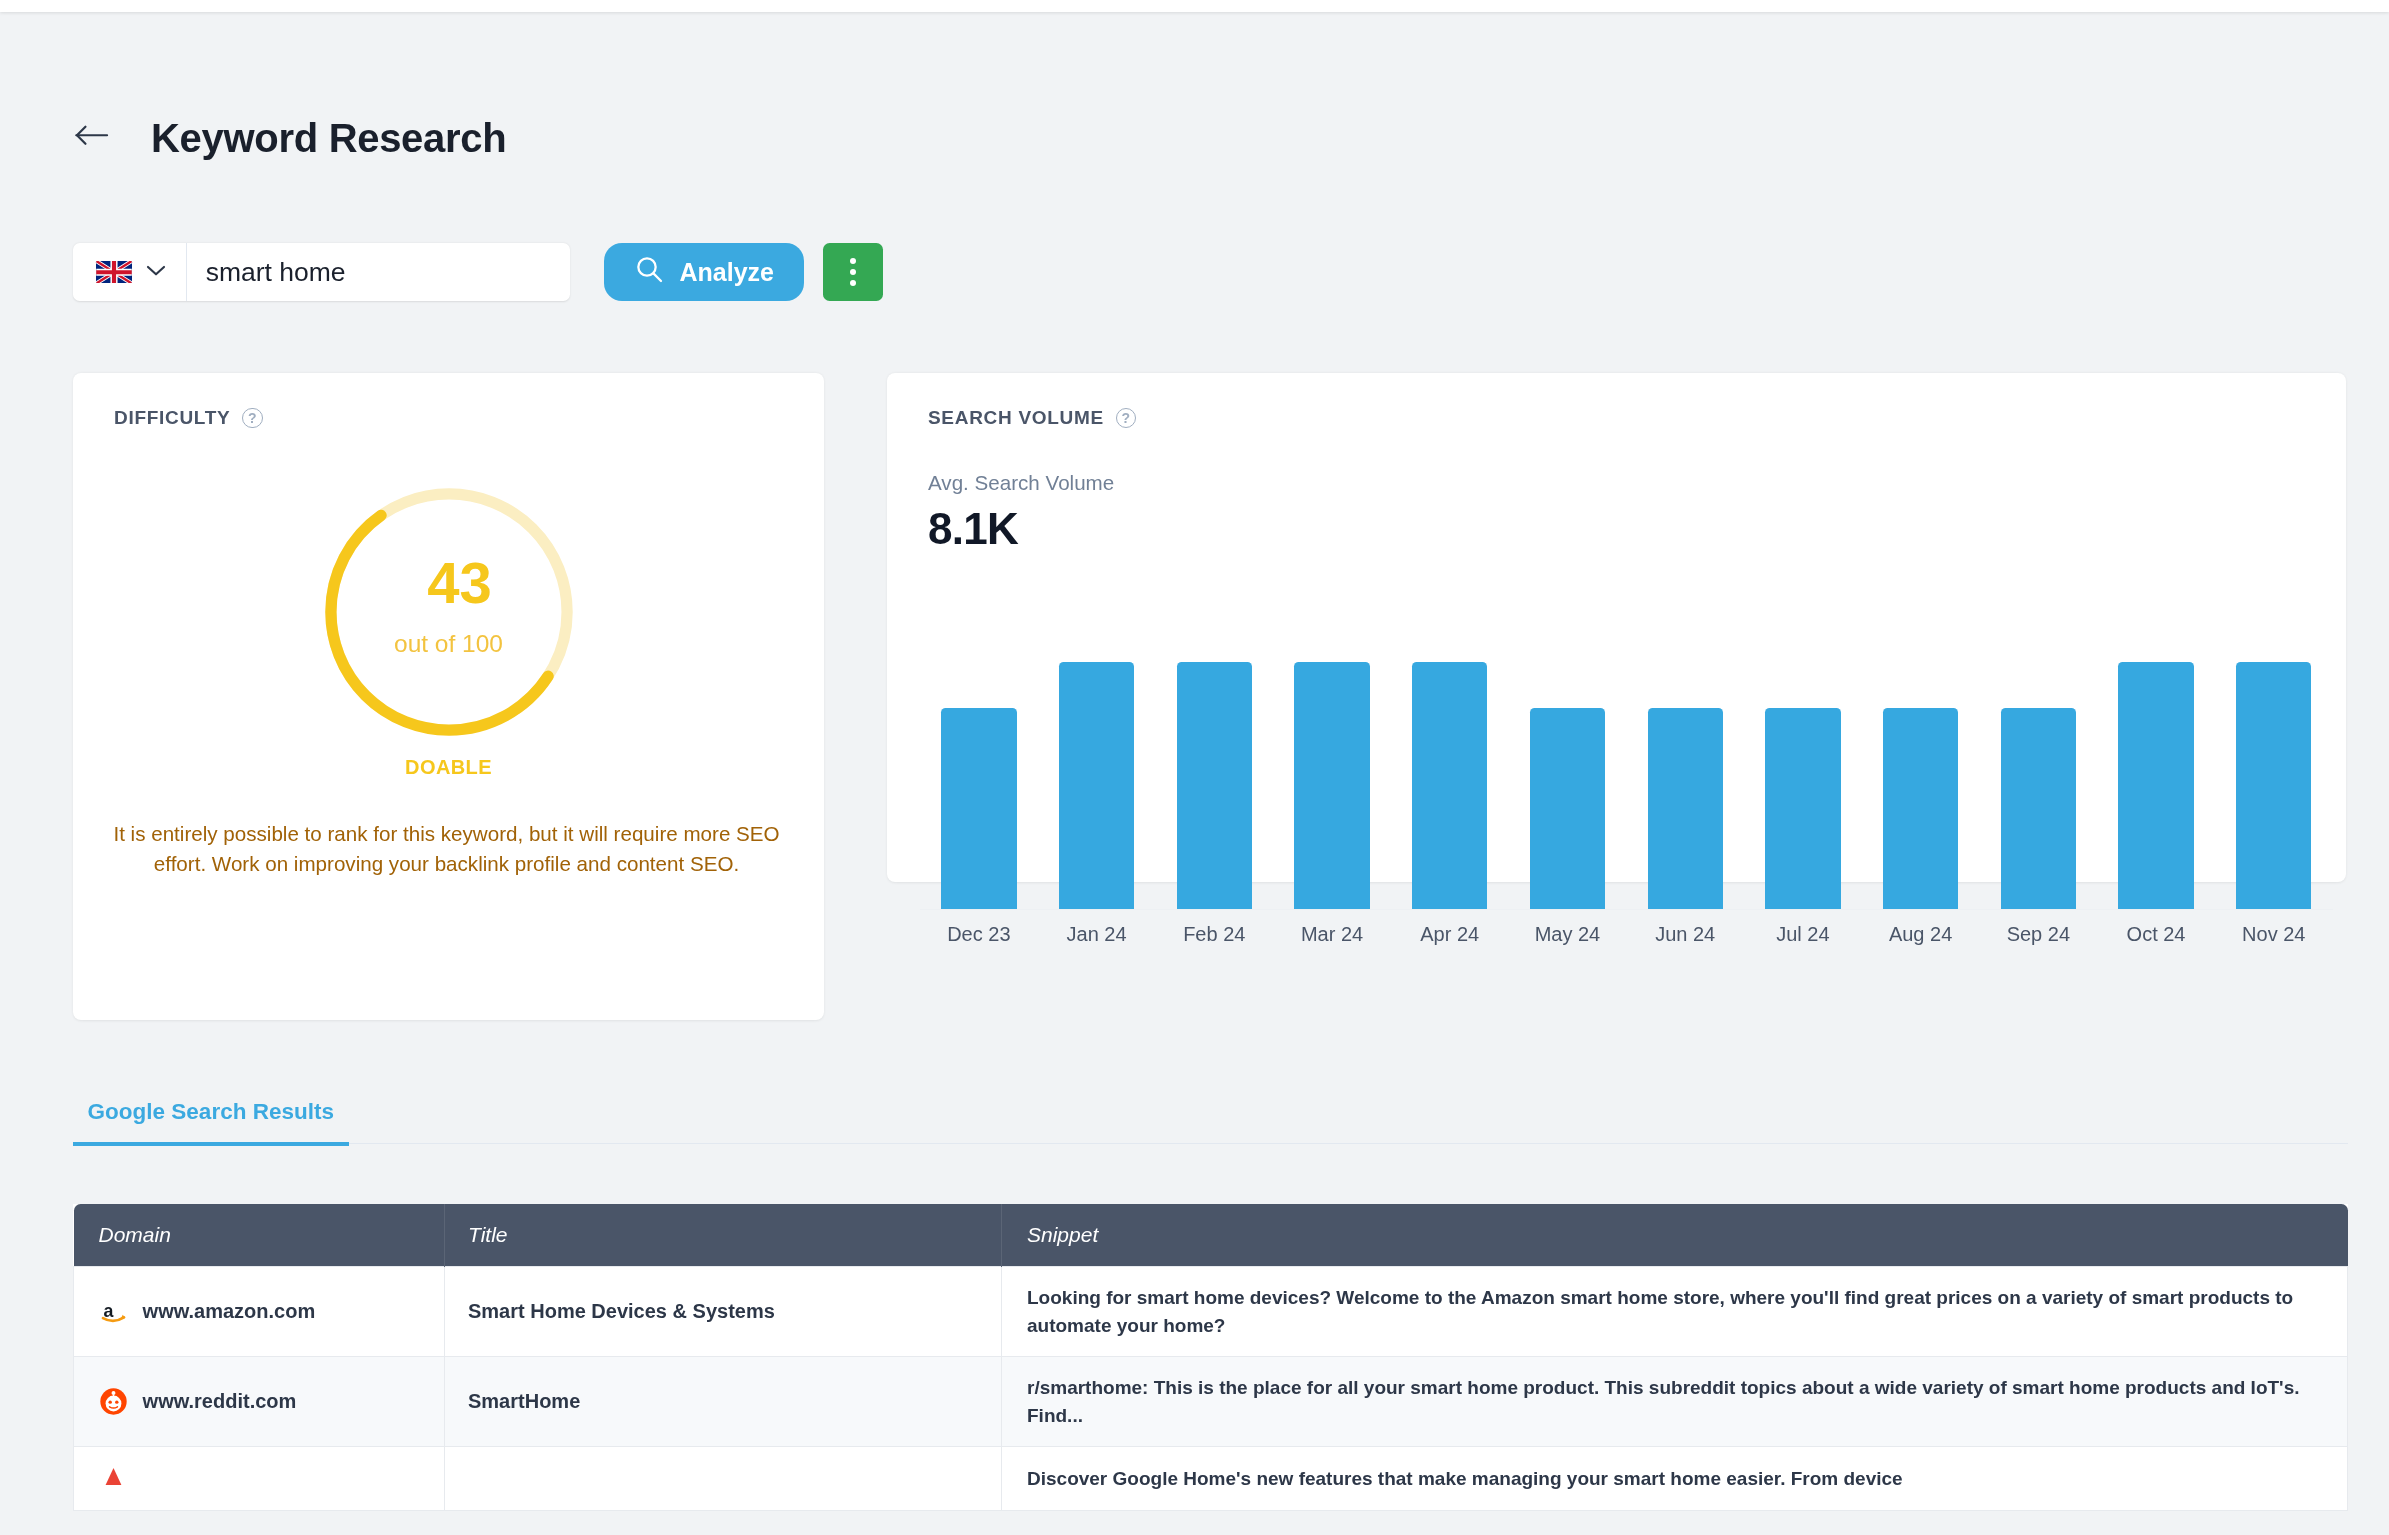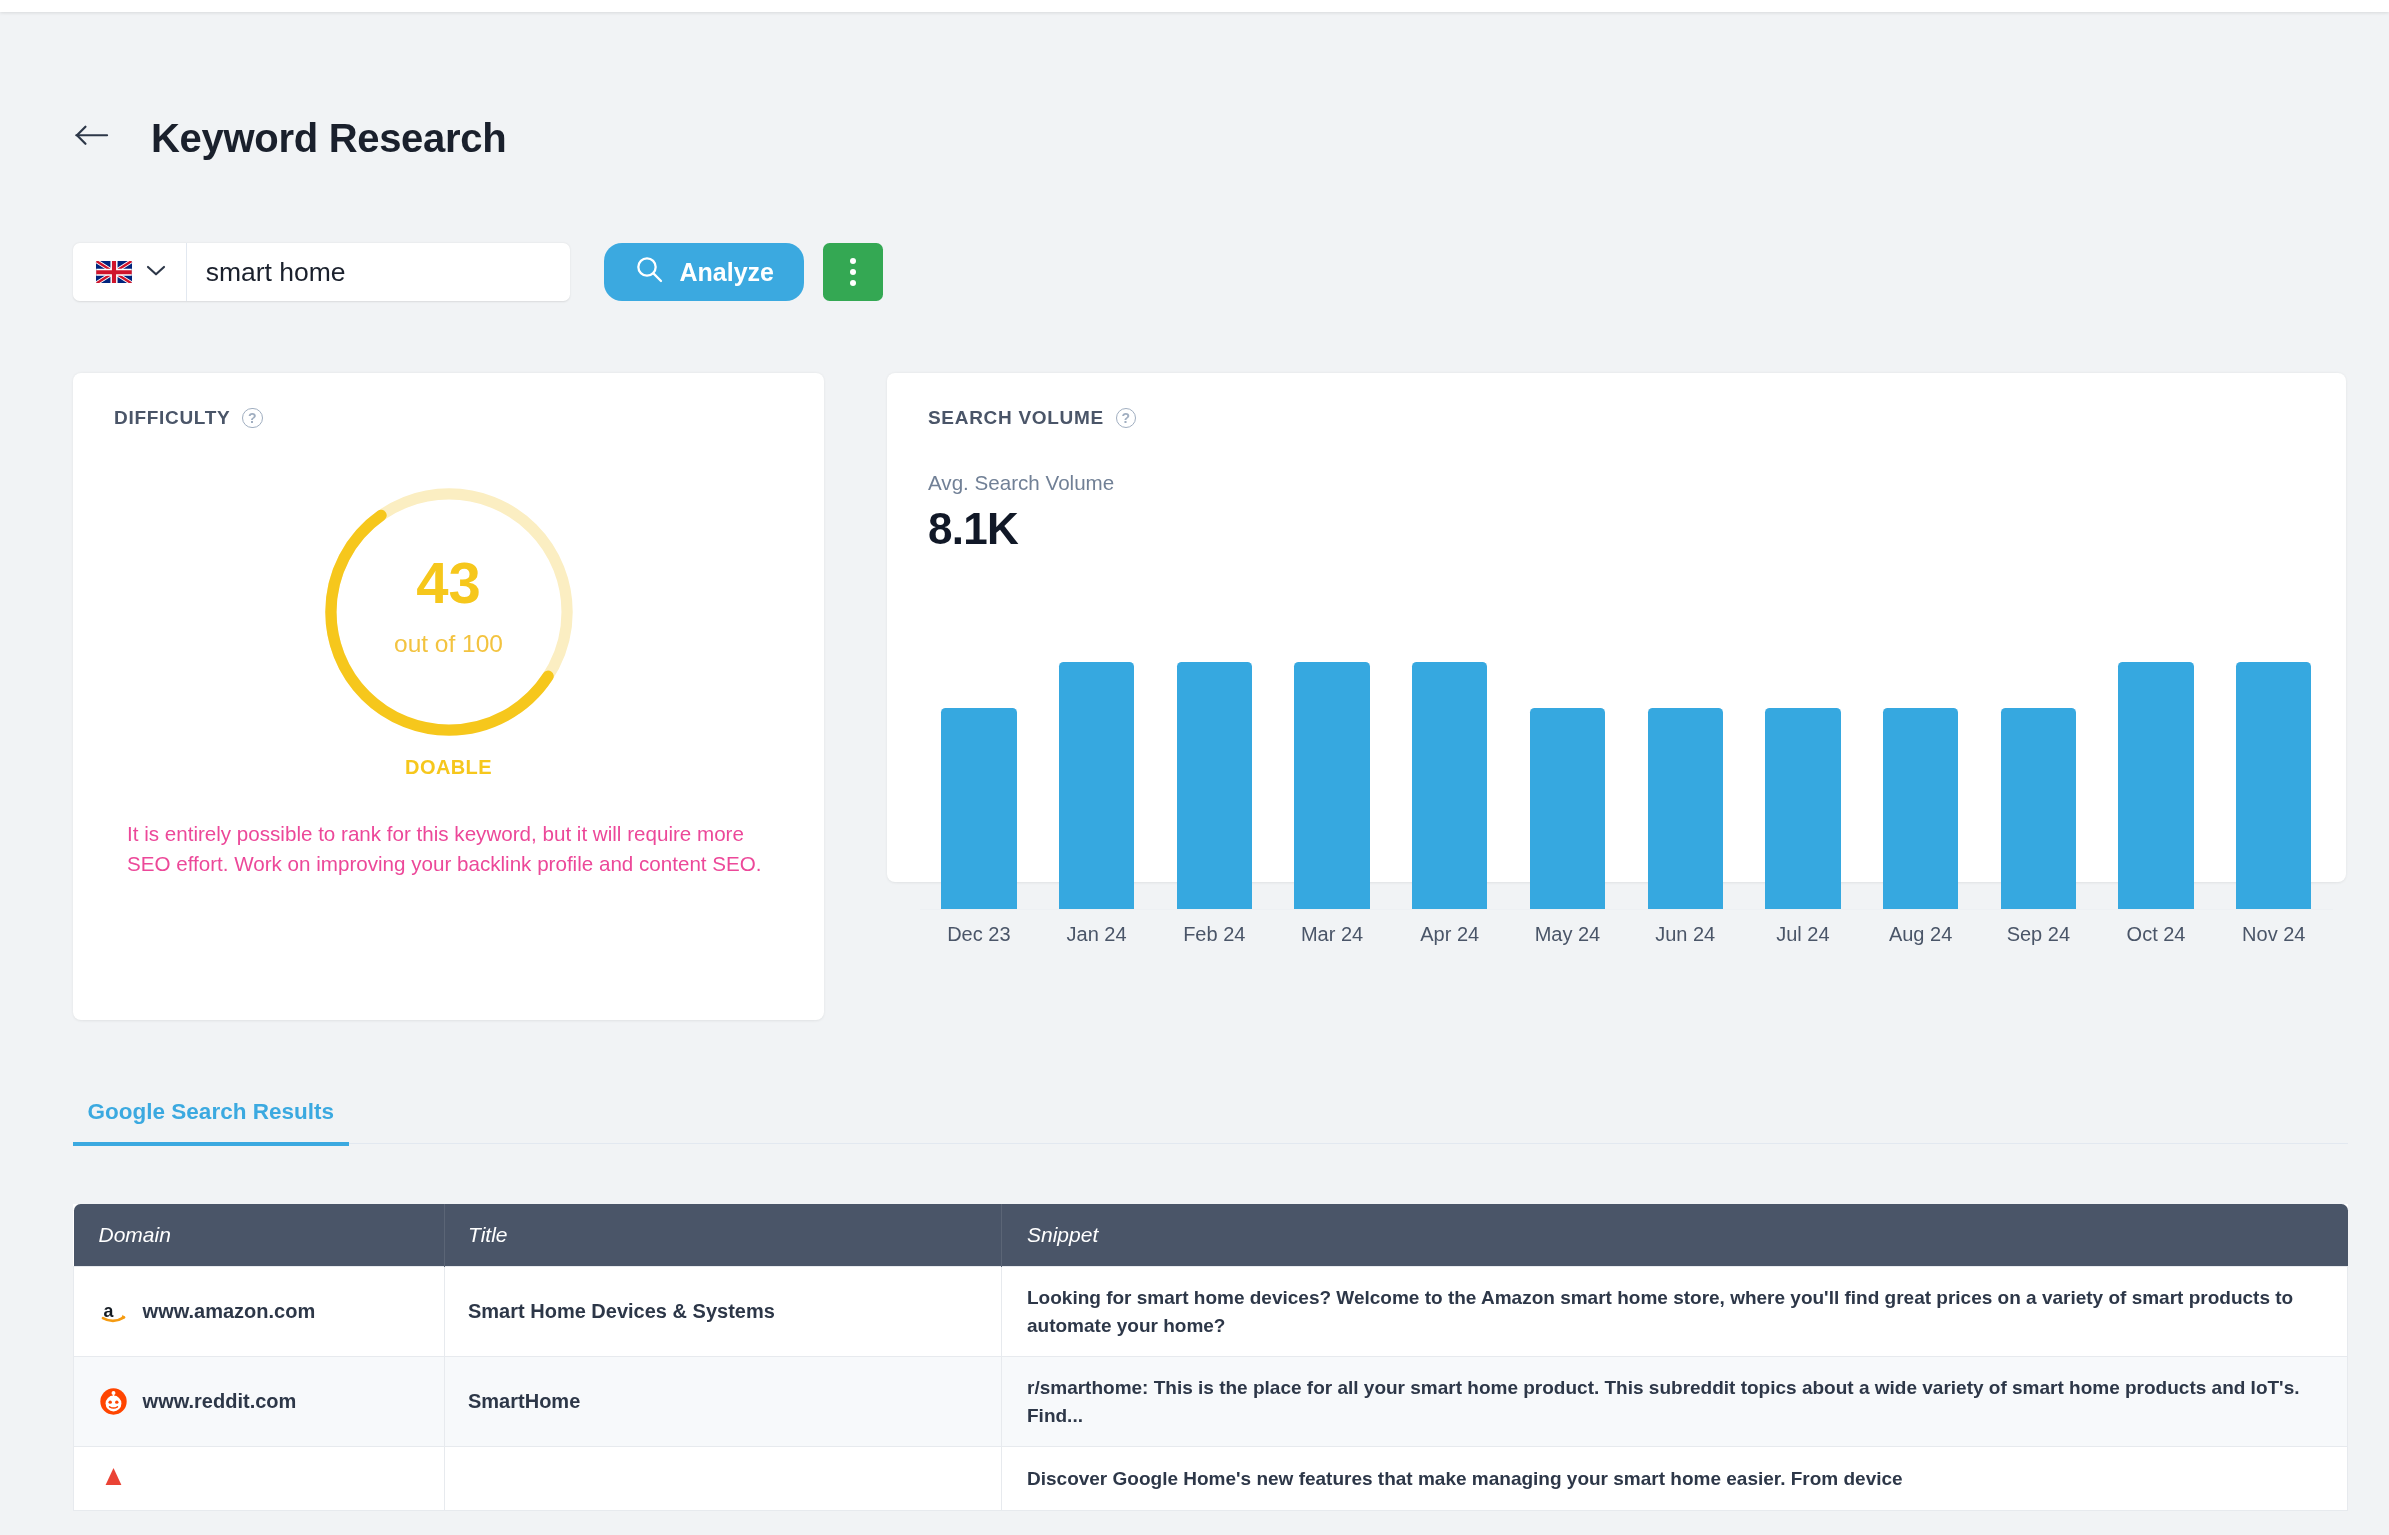--- a/index.html
+++ b/index.html
@@ -73,34 +73,34 @@
     color: #a0aec0; font-size: 14px; font-weight: bold; display: flex;
     align-items: center; justify-content: center; cursor: pointer; line-height: 1;
   }
 
   
   #difficulty-card { left: 73px; top: 373px; width: 751px; height: 647px; }
   .diff-head { position: absolute; left: 41px; top: 34px; }
   .gauge-wrap { position: absolute; left: 50%; top: 103px; transform: translateX(-50%); width: 272px; height: 272px; }
   .gauge-wrap svg { display:block; }
   .gauge-num {
-    position: absolute; left: 0; top: 78px; width: 100%; text-align: center;
+    position: absolute; left: 11px; top: 78px; width: 100%; text-align: center;
     font-size: 58px; font-weight: bold; color: #f6c71c; line-height: 1;
   }
   .gauge-sub {
     position: absolute; left: 0; top: 156px; width: 100%; text-align: center;
     font-size: 24.5px; color: #f3c33f; line-height: 1;
   }
   .diff-verdict {
     position: absolute; left: 0; top: 383px; width: 100%; text-align: center;
     font-size: 20px; font-weight: bold; color: #f6c71c; letter-spacing: 0.4px;
   }
   .diff-desc {
-    position: absolute; left: 54px; right: 40px; top: 446px; 
-    font-size: 20.6px; line-height: 1.48; color: #ec4899;
+    position: absolute; left: 36px; right: 40px; top: 446px; text-align: center;
+    font-size: 20.6px; line-height: 1.48; color: #a16207;
   }
 
   
   #volume-card { left: 887px; top: 373px; width: 1459px; height: 509px; }
   .vol-head { position: absolute; left: 41px; top: 34px; }
   .vol-stats { position: absolute; left: 41px; top: 98px; display: flex; align-items: stretch; }
   .stat { padding-right: 46px; }
   .stat + .stat { padding-left: 46px; border-left: 1.3px solid #e2e8f0; }
   .stat-label { font-size: 20.6px; color: #718096; margin-bottom: 12px; }
   .stat-value { font-size: 44px; font-weight: bold; color: #111827; line-height: 1; letter-spacing: -0.7px; }

